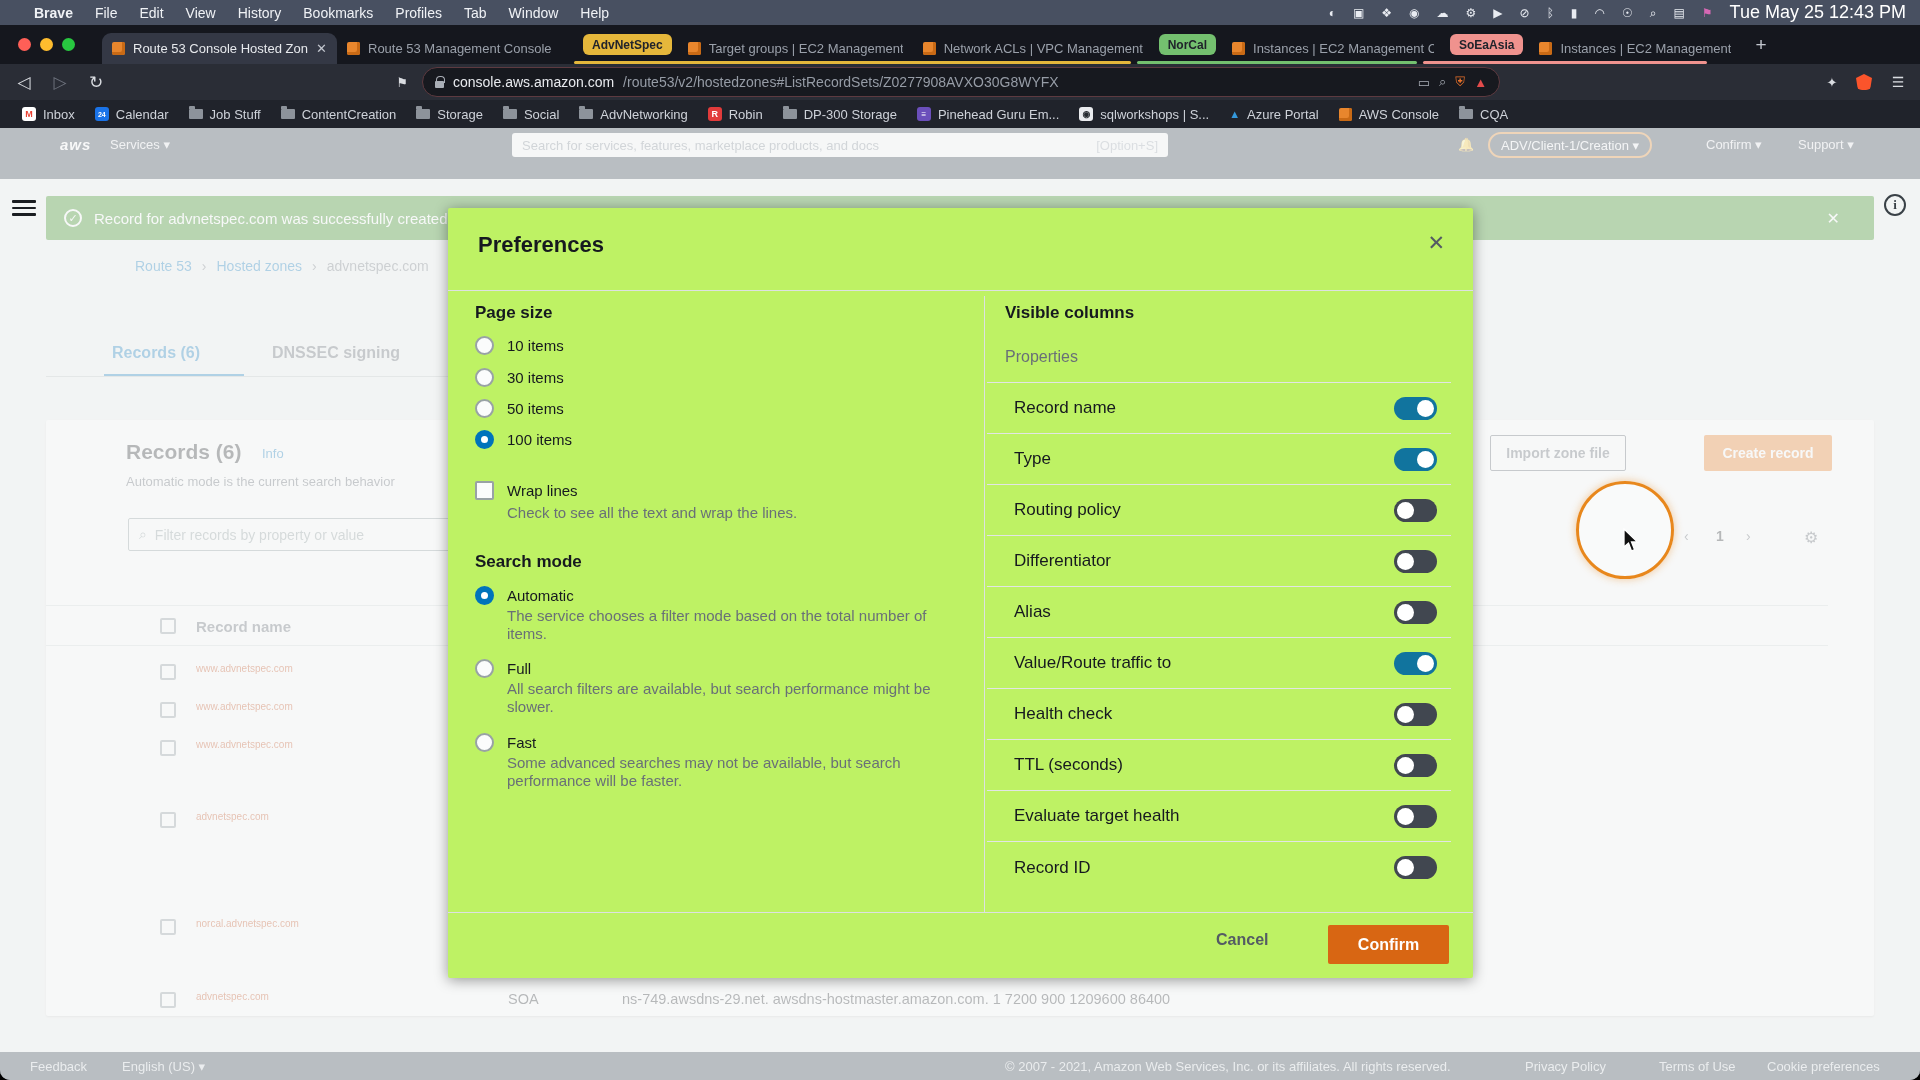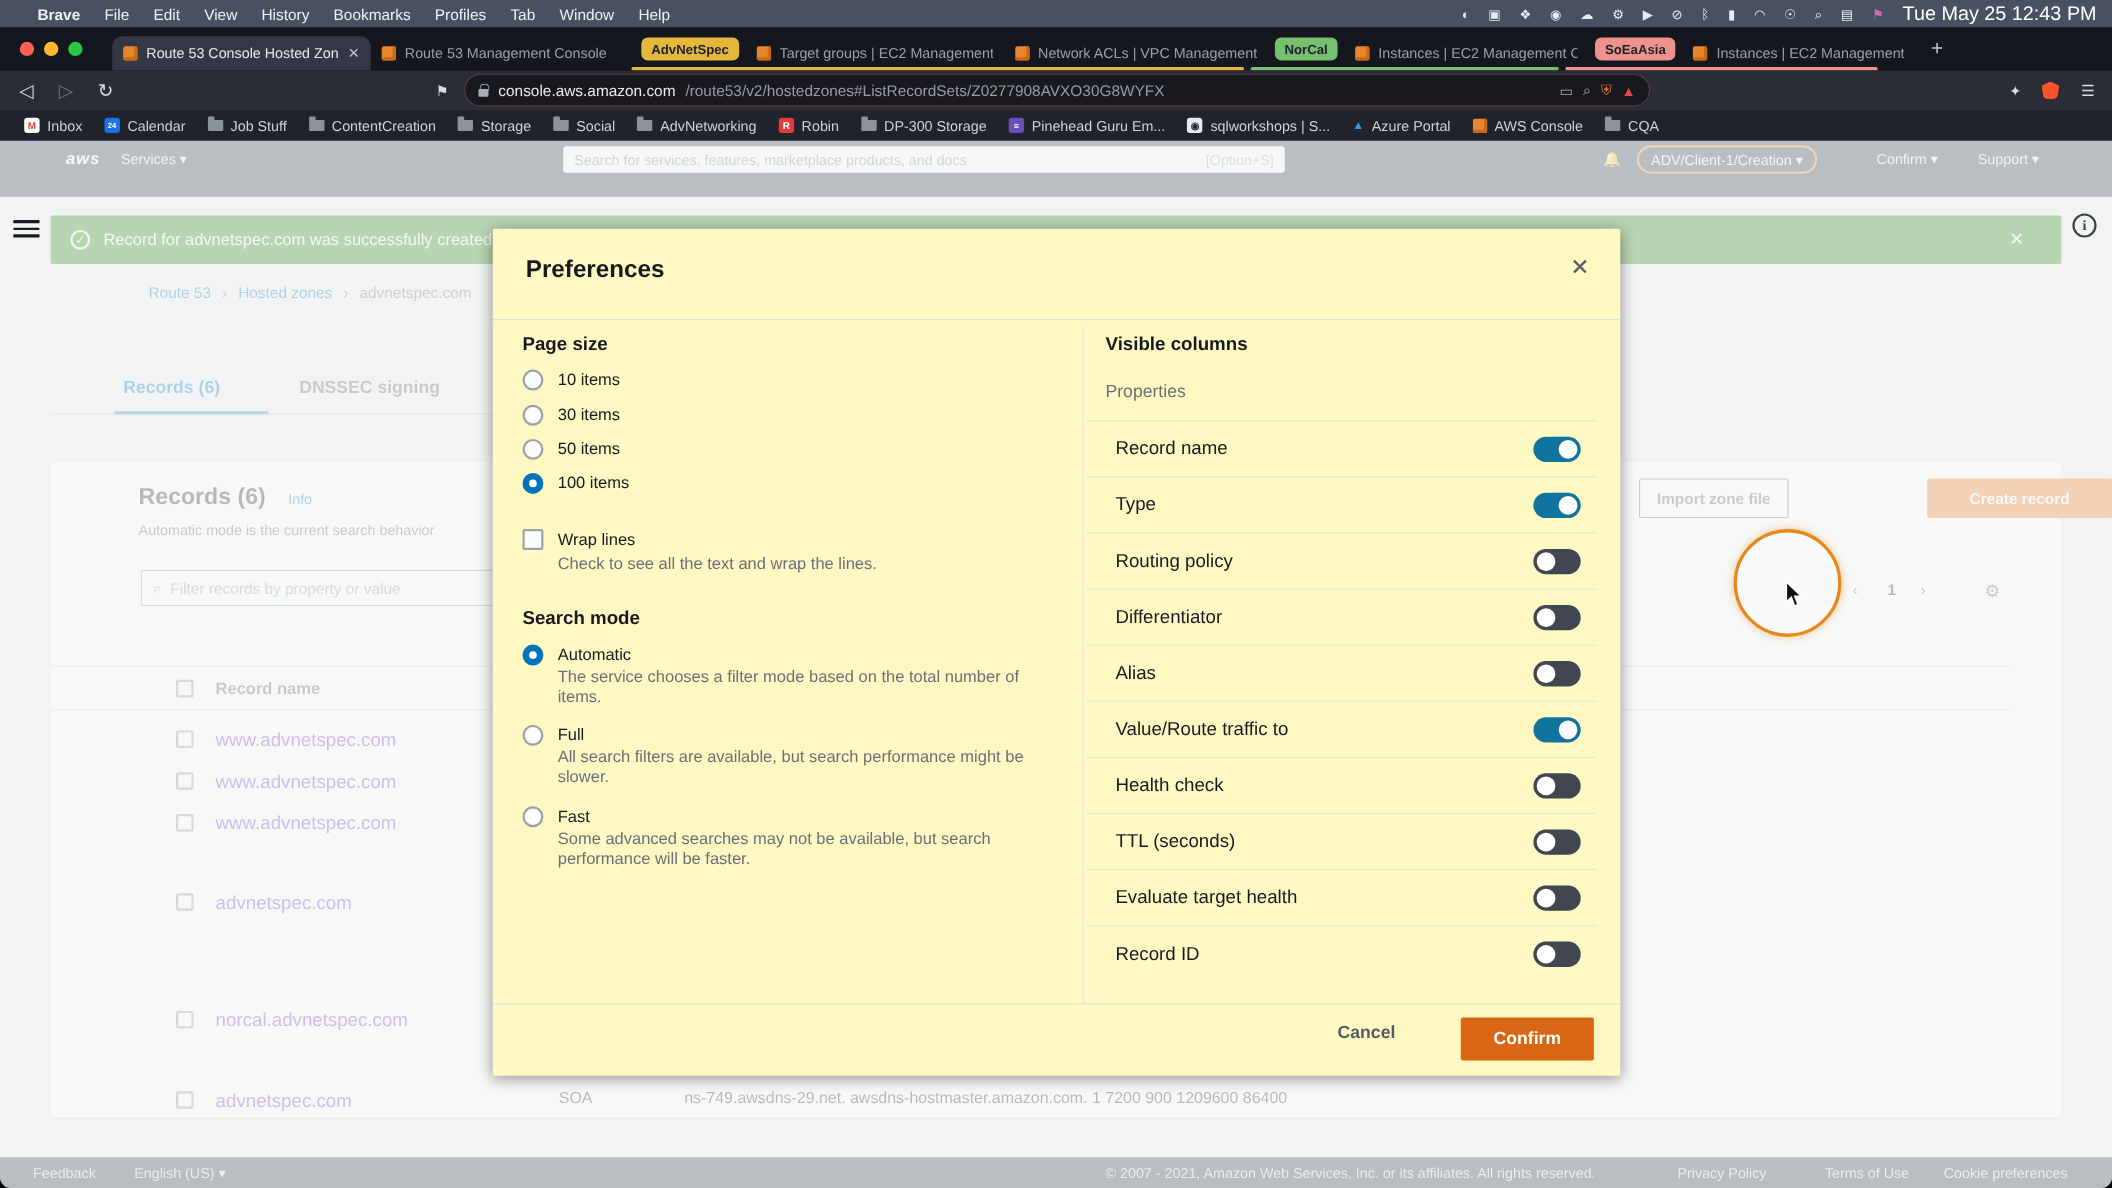--- a/index.html
+++ b/index.html
@@ -66,40 +66,40 @@
 .ztab.on{color:#0073bb}.ztab.off{color:#545b64}
 .ztab-line{position:absolute;top:246px;height:3px;background:#0073bb}
 .ztab-base{position:absolute;top:248px;height:1px;background:#b9c0c2;left:46px;width:402px}
 .card{position:absolute;left:46px;top:292px;width:1828px;height:596px;background:#fff;border-radius:2px;box-shadow:0 1px 2px rgba(0,0,0,.15)}
 .h1{position:absolute;left:126px;top:312px;font-size:21px;font-weight:700;color:#16191f}
 .h1info{position:absolute;left:262px;top:318px;font-size:13px;color:#0073bb}
 .subh{position:absolute;left:126px;top:346px;font-size:13px;color:#545b64;width:324px;overflow:hidden;white-space:nowrap}
 .filter{position:absolute;left:128px;top:390px;width:334px;height:33px;background:#fff;border:1px solid #879596;border-radius:2px;display:flex;align-items:center;padding:0 10px;gap:8px;color:#879596;font-size:14px;overflow:hidden;white-space:nowrap}
 .btn{position:absolute;top:307px;height:36px;border-radius:2px;font-size:14px;font-weight:700;display:flex;align-items:center;justify-content:center}
 .btn.sec{left:1490px;width:136px;background:#fff;border:1px solid #545b64;color:#545b64}
-.btn.pri{left:1752px;width:168px;background:#ec7211;color:#fff}
+.btn.pri{left:1704px;width:128px;background:#ec7211;color:#fff}
 .pager{position:absolute;top:400px;font-size:14px;color:#545b64}
 .cbx{position:absolute;width:16px;height:16px;border:2px solid #879196;border-radius:2px;background:#fff}
 .th{position:absolute;left:196px;top:490px;font-size:15px;font-weight:700;color:#545b64}
 .hline{position:absolute;left:46px;height:1px;background:#d5d9d9}
-.rowname{position:absolute;left:196px;font-size:17px;color:#6d28d9;white-space:nowrap}
+.rowname{position:absolute;left:196px;font-size:10px;color:#c2410c;white-space:nowrap}
 .rowaux{position:absolute;font-size:14.5px;color:#16191f;white-space:nowrap}
 .awsfooter{position:absolute;left:0;right:0;top:924px;height:28px;background:#232f3e;color:#d2d8dd;font-size:13px}
 .awsfooter span{position:absolute;top:7px;white-space:nowrap}
 
 
 .overlay{position:absolute;inset:0;background:rgba(244,245,245,.72)}
 .hamb{position:absolute;left:12px;top:68px;width:24px;height:24px;display:flex;flex-direction:column;justify-content:center;gap:4px}
 .hamb i{display:block;height:2.5px;background:#1a1d21;border-radius:1px}
 .infoic{position:absolute;left:1884px;top:66px;width:22px;height:22px;border:2px solid #3a4147;border-radius:50%;color:#3a4147;font-size:13px;font-weight:700;display:flex;align-items:center;justify-content:center;font-family:"Liberation Serif",serif}
 .clickring{position:absolute;left:1576px;top:353px;width:98px;height:98px;border:3px solid #e8871c;border-radius:50%;background:rgba(255,255,255,.28);box-shadow:0 0 8px rgba(232,135,28,.45)}
 .cursor{position:absolute;left:1622px;top:400px}
 
 
-.modal{position:absolute;left:448px;top:80px;width:1025px;height:770px;background:#fef9c3;border-radius:2px;box-shadow:0 2px 14px rgba(0,0,0,.4)}
+.modal{position:absolute;left:448px;top:80px;width:1025px;height:770px;background:#bef264;border-radius:2px;box-shadow:0 2px 14px rgba(0,0,0,.4)}
 .m-title{position:absolute;left:30px;top:24px;font-size:22px;font-weight:700;color:#16191f}
 .m-close{position:absolute;right:28px;top:23px;font-size:21px;color:#545b64}
 .m-hdiv{position:absolute;left:0;right:0;top:82px;height:1px;background:#dde1e1}
 .sec-label{position:absolute;font-size:17px;font-weight:700;color:#16191f}
 .opt-row{position:absolute;display:flex;align-items:center;gap:13px;height:22px}
 .opt-label{font-size:15px;color:#16191f}
 .radio{width:19px;height:19px;border-radius:50%;border:2px solid #99a2a5;background:#fbfcfc;flex:none}
 .radio.sel{border:6px solid #0073bb;background:#fff}
 .checkbox{width:19px;height:19px;border:2px solid #99a2a5;border-radius:2px;background:#fbfcfc;flex:none}
 .m-desc{position:absolute;left:59px;font-size:15px;color:#697077;line-height:18px;width:445px}

